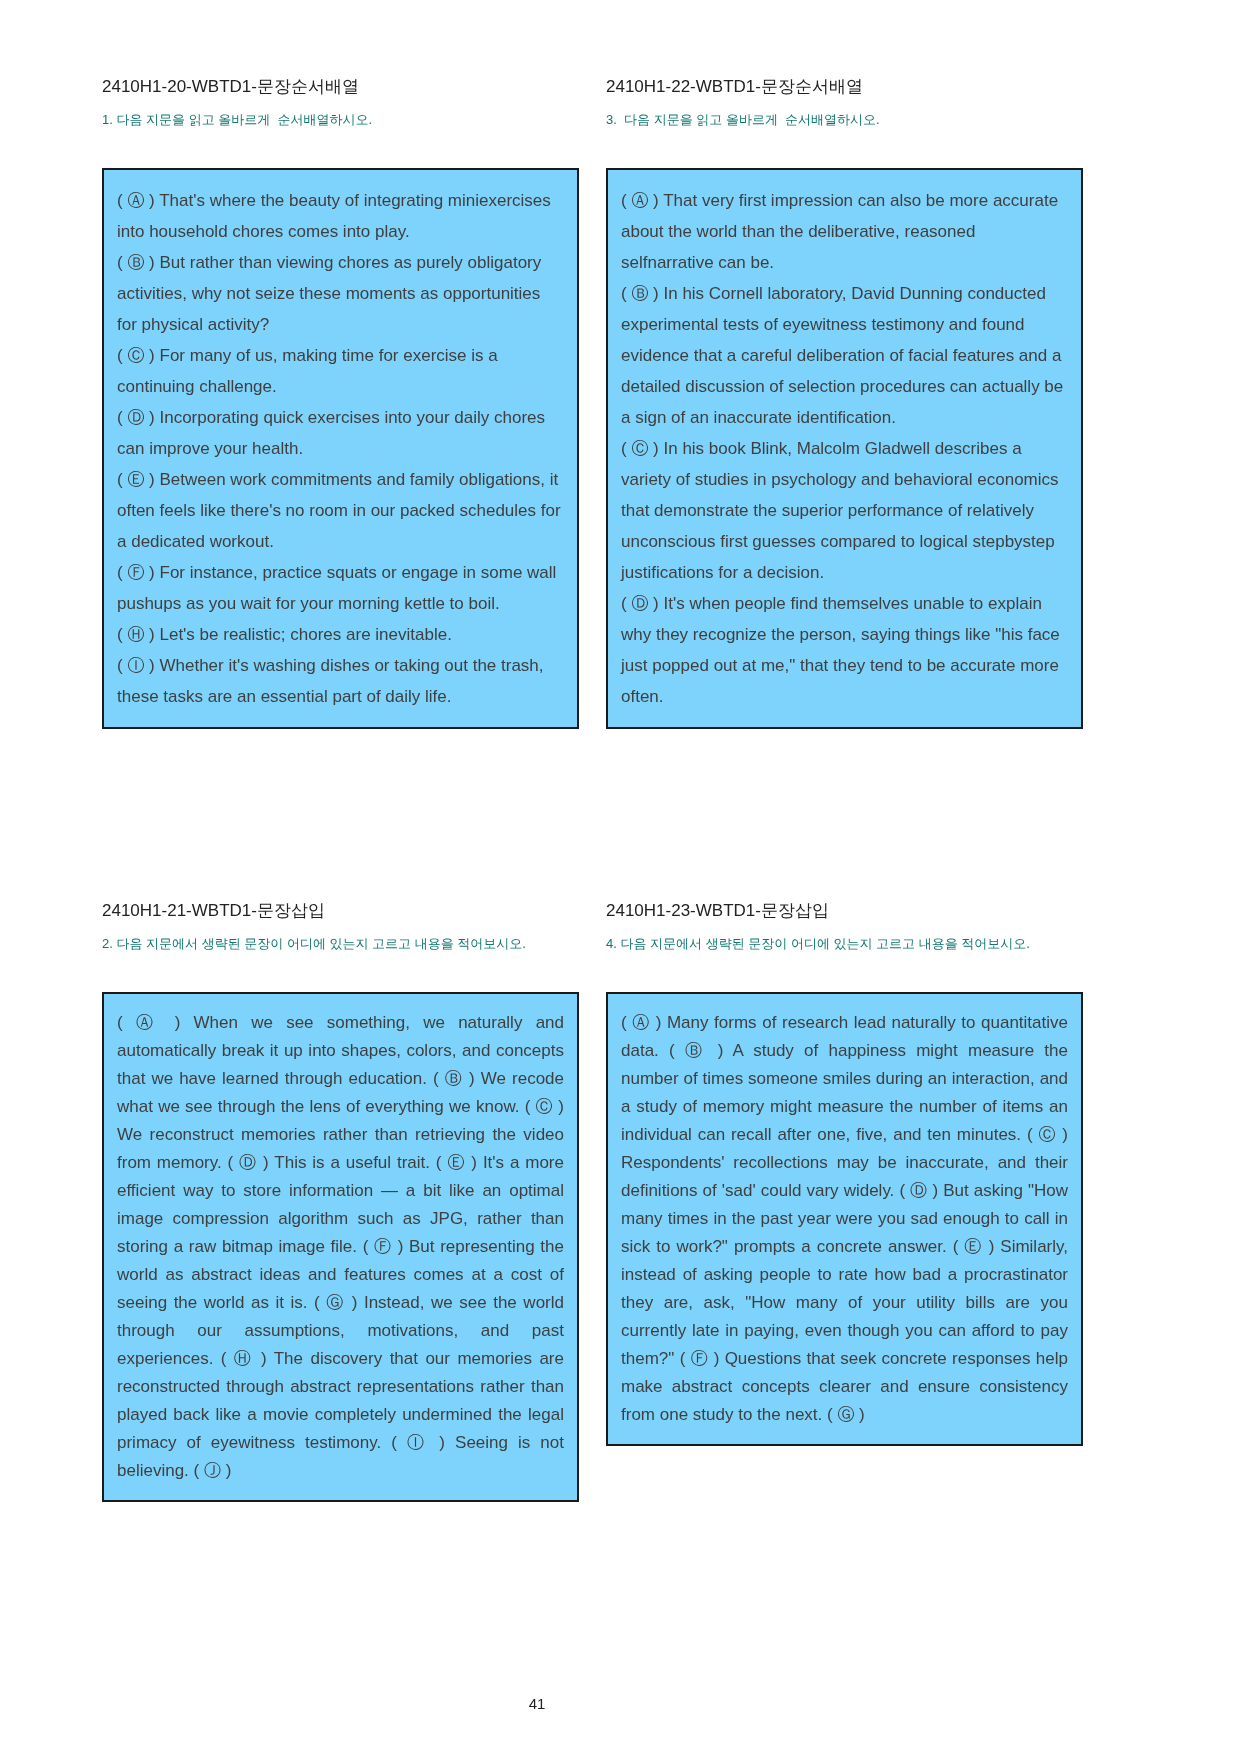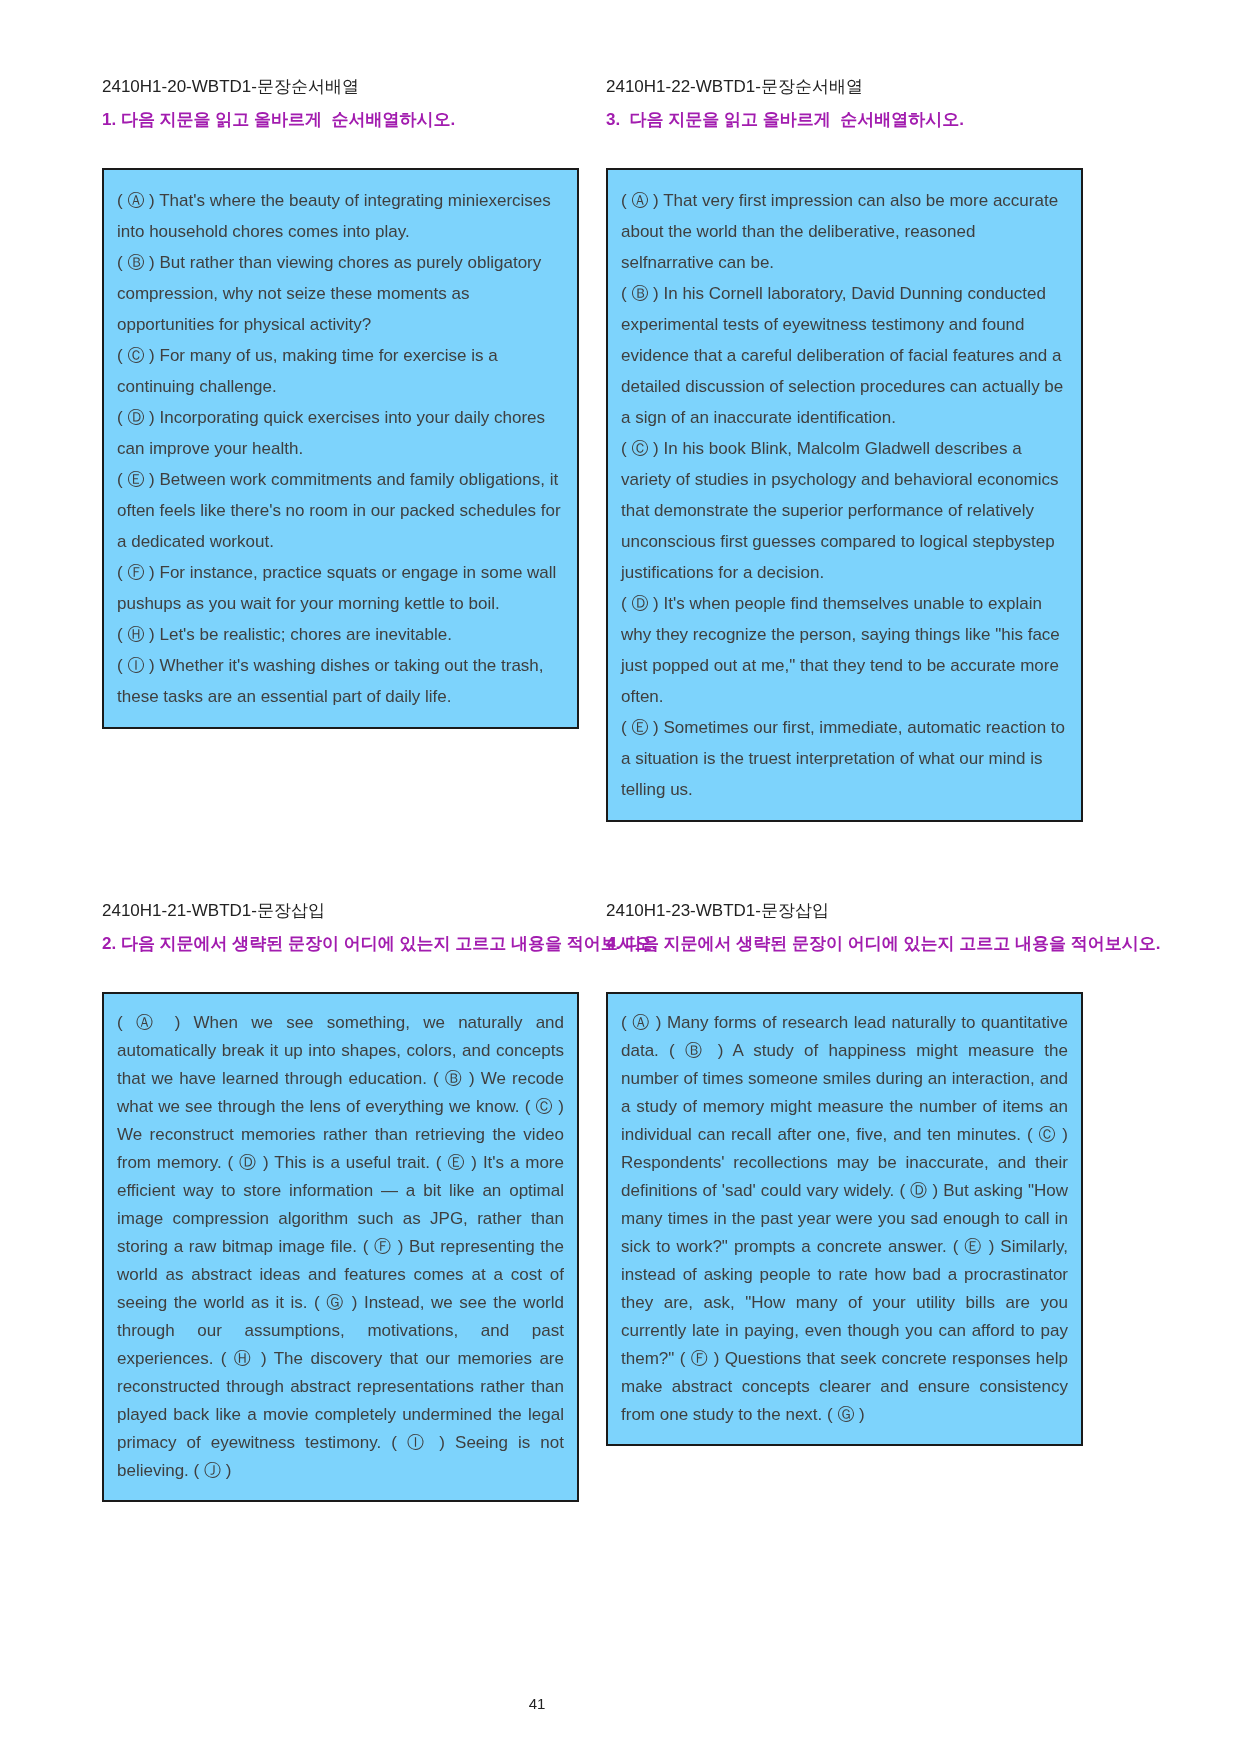--- a/index.html
+++ b/index.html
@@ -28,23 +28,23 @@
   .question { width: 558px; padding-left: 34px; }
   .qtag {
     font-size: 17px;
     font-weight: 400;
     color: #222222;
     line-height: 22px;
     margin: 0 0 10px 0;
     white-space: nowrap;
   }
   .qprompt {
-    font-size: 17px;
-    font-weight: 700;
-    color: #a21caf;
+    font-size: 13px;
+    font-weight: 400;
+    color: #0f766e;
     line-height: 24px;
     margin: 0 0 36px 0;
     white-space: pre;
   }
   .passage-box {
     border: 2px solid #1a1a1a;
     padding: 15px 13px;
     width: 477px;
     color: #3f3f3f;
     font-size: 17px;
@@ -70,39 +70,38 @@
 <body>
 
 <div class="page">
   <div class="grid">
 
     <section class="question">
       <div class="qtag">2410H1-20-WBTD1-문장순서배열</div>
       <div class="qprompt">1. 다음 지문을 읽고 올바르게  순서배열하시오.</div>
       <div class="passage-box sentences">
           <p>( Ⓐ ) That's where the beauty of integrating miniexercises into household chores comes into play.</p>
-          <p>( Ⓑ ) But rather than viewing chores as purely obligatory compression, why not seize these moments as opportunities for physical activity?</p>
+          <p>( Ⓑ ) But rather than viewing chores as purely obligatory activities, why not seize these moments as opportunities for physical activity?</p>
           <p>( Ⓒ ) For many of us, making time for exercise is a continuing challenge.</p>
           <p>( Ⓓ ) Incorporating quick exercises into your daily chores can improve your health.</p>
           <p>( Ⓔ ) Between work commitments and family obligations, it often feels like there's no room in our packed schedules for a dedicated workout.</p>
           <p>( Ⓕ ) For instance, practice squats or engage in some wall pushups as you wait for your morning kettle to boil.</p>
           <p>( Ⓗ ) Let's be realistic; chores are inevitable.</p>
           <p>( Ⓘ ) Whether it's washing dishes or taking out the trash, these tasks are an essential part of daily life.</p>
         </div>
     </section>
 
     <section class="question">
       <div class="qtag">2410H1-22-WBTD1-문장순서배열</div>
       <div class="qprompt">3.  다음 지문을 읽고 올바르게  순서배열하시오.</div>
       <div class="passage-box sentences">
           <p>( Ⓐ ) That very first impression can also be more accurate about the world than the deliberative, reasoned selfnarrative can be.</p>
           <p>( Ⓑ ) In his Cornell laboratory, David Dunning conducted experimental tests of eyewitness testimony and found evidence that a careful deliberation of facial features and a detailed discussion of selection procedures can actually be a sign of an inaccurate identification.</p>
           <p>( Ⓒ ) In his book Blink, Malcolm Gladwell describes a variety of studies in psychology and behavioral economics that demonstrate the superior performance of relatively unconscious first guesses compared to logical stepbystep justifications for a decision.</p>
           <p>( Ⓓ ) It's when people find themselves unable to explain why they recognize the person, saying things like "his face just popped out at me," that they tend to be accurate more often.</p>
-          <p>( Ⓔ ) Sometimes our first, immediate, automatic reaction to a situation is the truest interpretation of what our mind is telling us.</p>
         </div>
     </section>
 
     <section class="question">
       <div class="qtag">2410H1-21-WBTD1-문장삽입</div>
       <div class="qprompt">2. 다음 지문에서 생략된 문장이 어디에 있는지 고르고 내용을 적어보시오.</div>
       <div class="passage-box paragraph">
         <p>( Ⓐ ) When we see something, we naturally and automatically break it up into shapes, colors, and concepts that we have learned through education. ( Ⓑ ) We recode what we see through the lens of everything we know. ( Ⓒ ) We reconstruct memories rather than retrieving the video from memory. ( Ⓓ ) This is a useful trait. ( Ⓔ ) It's a more efficient way to store information — a bit like an optimal image compression algorithm such as JPG, rather than storing a raw bitmap image file. ( Ⓕ ) But representing the world as abstract ideas and features comes at a cost of seeing the world as it is. ( Ⓖ ) Instead, we see the world through our assumptions, motivations, and past experiences. ( Ⓗ ) The discovery that our memories are reconstructed through abstract representations rather than played back like a movie completely undermined the legal primacy of eyewitness testimony. ( Ⓘ ) Seeing is not believing. ( Ⓙ )</p>
       </div>
     </section>

